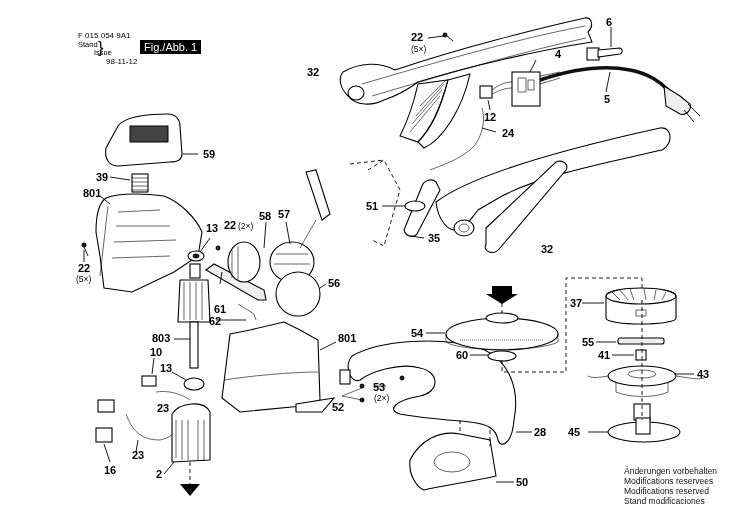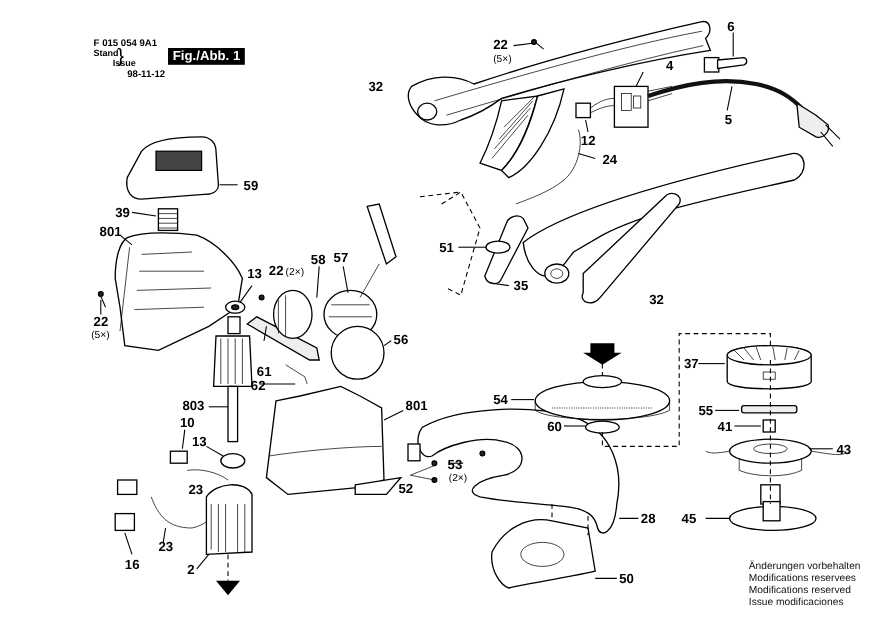--- a/index.html
+++ b/index.html
@@ -1,20 +1,20 @@
 <!DOCTYPE html>
 <html><head>
 <meta charset="utf-8">
 <style>
   html, body { margin: 0; padding: 0; background: #ffffff; }
   body { width: 730px; height: 516px; position: relative; overflow: hidden;
          font-family: "Liberation Sans", sans-serif; color: #000; }
-  .hdr { position: absolute; font-weight: bold; font-size: 8px; line-height: 9px; }
+  .hdr { position: absolute; font-weight: normal; font-size: 8px; line-height: 9px; }
   .figbox { position: absolute; left: 140px; top: 40px; background: #000; color: #fff;
-            font-weight: bold; font-size: 11px; padding: 1px 4px; text-align: center; }
+            font-weight: normal; font-size: 11px; padding: 1px 4px; text-align: center; }
   .notes { position: absolute; left: 624px; top: 466px; font-size: 8.5px; line-height: 10px; font-weight: normal; color: #111; }
   svg { position: absolute; left: 0; top: 0; }
   .lbl { font-family: "Liberation Sans", sans-serif; font-weight: bold; font-size: 11px; fill: #000; }
   .qty { font-family: "Liberation Sans", sans-serif; font-size: 8.5px; fill: #000; }
   .part { fill: #fff; stroke: #000; stroke-width: 1.1; }
   .partg { fill: #eee; stroke: #000; stroke-width: 1.1; }
   .dark { fill: #222; stroke: #000; stroke-width: 1; }
   .lead { stroke: #000; stroke-width: 0.9; fill: none; }
   .dash { stroke: #000; stroke-width: 0.9; fill: none; stroke-dasharray: 4 3; }
   .thin { stroke: #000; stroke-width: 0.6; fill: none; }
@@ -269,14 +269,14 @@
     <text class="lbl" x="104" y="474">16</text>
     <text class="lbl" x="156" y="478">2</text>
     <text class="lbl" x="516" y="486">50</text>
   </g>
 </svg>
 
 <div class="notes">
   <div>Änderungen vorbehalten</div>
   <div>Modifications reservees</div>
   <div>Modifications reserved</div>
-  <div>Issue modificaciones</div>
+  <div>Stand modificaciones</div>
 </div>
 
 </body></html>

